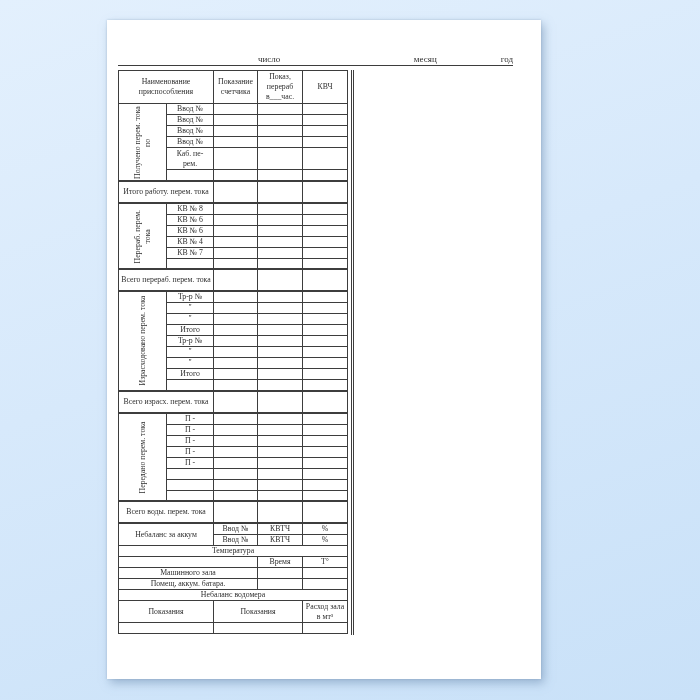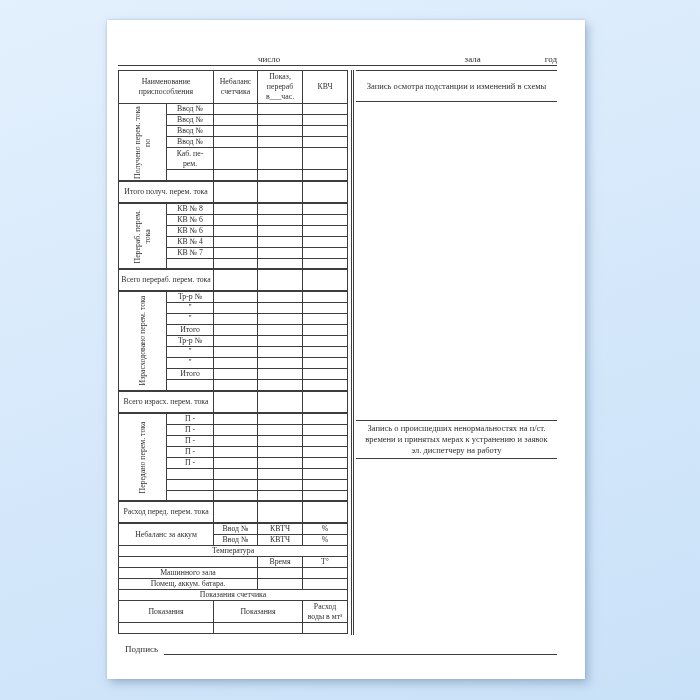--- a/index.html
+++ b/index.html
@@ -9,21 +9,21 @@
     --line:#3d3d3d;
   }
   *{box-sizing:border-box;margin:0;padding:0;}
   html,body{width:700px;height:700px;overflow:hidden;}
   body{
     background:linear-gradient(160deg,#e3f0fd 0%,#d7e9fb 45%,#c9e1f8 100%);
     font-family:"Liberation Serif","DejaVu Serif",serif;
     color:var(--ink);
   }
   .paper{
-    width:478px;height:659px;
+    width:434px;height:659px;
     margin:20px 0 0 107px;
     background:var(--paper-bg);
     box-shadow:3px 4px 9px rgba(110,140,175,.55), 0 0 2px rgba(120,145,175,.4);
     padding:34px 28px 0 11px;
   }
   
   .date-line{
     display:flex;align-items:flex-end;
     border-bottom:1px solid var(--line);
     font-size:9px;line-height:11px;height:12px;
@@ -83,38 +83,38 @@
 </style>
 </head>
 <body>
 
 <div class="paper">
 
   <div class="date-line">
     <span class="blank1"></span>
     <span>число</span>
     <span class="blank2"></span>
-    <span>зала</span>
+    <span>месяц</span>
     <span class="blank3"></span>
     <span>год</span>
   </div>
 
   <div class="main">
     <table class="log">
       <colgroup>
         <col style="width:48px">
           <col style="width:47px">
           <col style="width:44px">
           <col style="width:45px">
           <col style="width:45px">
       </colgroup>
       <tbody>
           <tr class="head">
             <td colspan="2">Наименование приспособления</td>
-            <td>Небаланс счетчика</td>
+            <td>Показание счетчика</td>
             <td>Показ, перераб в___час.</td>
             <td>КВЧ</td>
           </tr>
           <tr>
             <td rowspan="6" class="vert">Получено перем. тока по</td>
             <td class="l">Ввод №</td>
             <td></td>
             <td></td>
             <td></td>
           </tr>
@@ -143,21 +143,21 @@
             <td></td>
             <td></td>
           </tr>
           <tr>
             <td class="l"></td>
             <td></td>
             <td></td>
             <td></td>
           </tr>
           <tr class="tall sum">
-            <td colspan="2">Итого получ. перем. тока</td>
+            <td colspan="2">Итого работу. перем. тока</td>
             <td></td>
             <td></td>
             <td></td>
           </tr>
           <tr>
             <td rowspan="6" class="vert">Перераб. перем. тока</td>
             <td class="l">КВ № 8</td>
             <td></td>
             <td></td>
             <td></td>
@@ -302,21 +302,21 @@
             <td></td>
             <td></td>
           </tr>
           <tr>
             <td class="l"></td>
             <td></td>
             <td></td>
             <td></td>
           </tr>
           <tr class="tall sum">
-            <td colspan="2">Расход перед. перем. тока</td>
+            <td colspan="2">Всего воды. перем. тока</td>
             <td></td>
             <td></td>
             <td></td>
           </tr>
           <tr>
             <td colspan="2" rowspan="2">Небаланс за аккум</td>
             <td>Ввод №</td>
             <td>КВТЧ</td>
             <td>%</td>
           </tr>
@@ -337,43 +337,33 @@
             <td colspan="3" class="l">Машинного зала</td>
             <td></td>
             <td></td>
           </tr>
           <tr>
             <td colspan="3" class="l">Помещ, аккум. батара.</td>
             <td></td>
             <td></td>
           </tr>
           <tr>
-            <td colspan="5">Показания счетчика</td>
+            <td colspan="5">Небаланс водомера</td>
           </tr>
           <tr class="tall">
             <td colspan="2">Показания</td>
             <td colspan="2">Показания</td>
-            <td>Расход воды в мт³</td>
+            <td>Расход зала в мт³</td>
           </tr>
           <tr>
             <td colspan="2"></td>
             <td colspan="2"></td>
             <td></td>
           </tr>
         </tbody>
     </table>
 
     <div class="sep"></div>
 
-    <div class="rpanel">
-      <div class="rp-h1">Запись осмотра подстанции и изменений в схемы</div>
-      <div class="rp-area1"></div>
-      <div class="rp-h2">Запись о происшедших ненормальностях на п/ст. времени и принятых мерах к устранению и заявок эл. диспетчеру на работу</div>
-      <div class="rp-area2"></div>
-    </div>
   </div>
 
-  <div class="signature">
-    <span>Подпись</span>
-    <span class="sig-line"></span>
-  </div>
 
 </div>
 
 </body></html>

